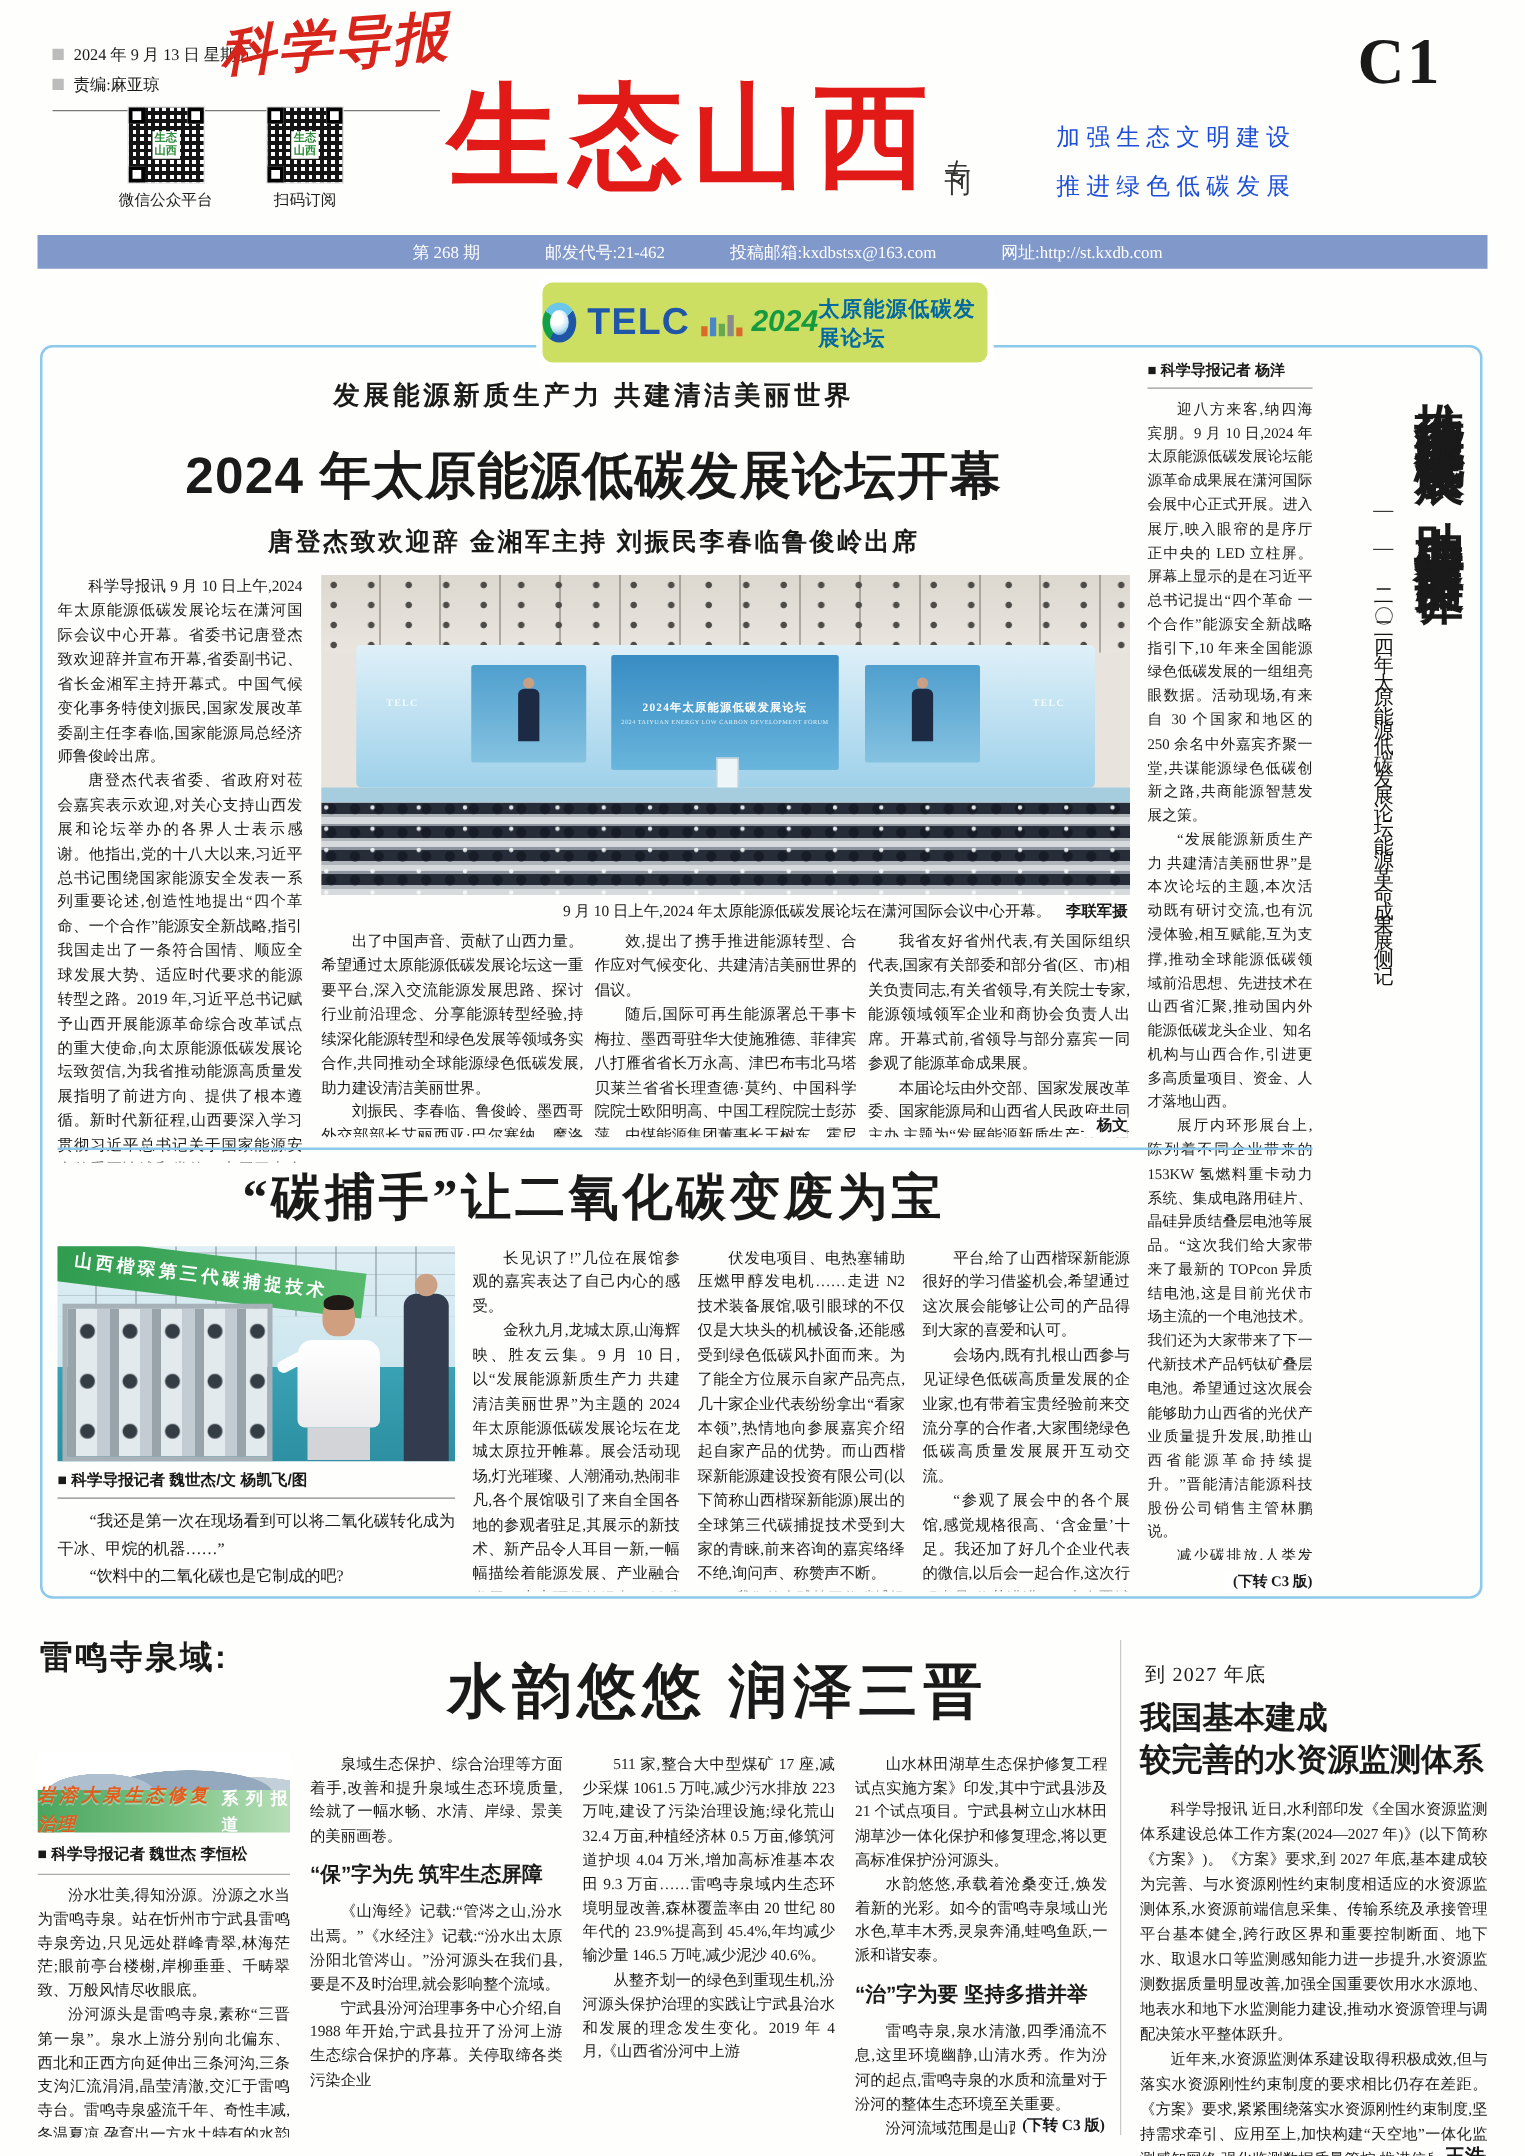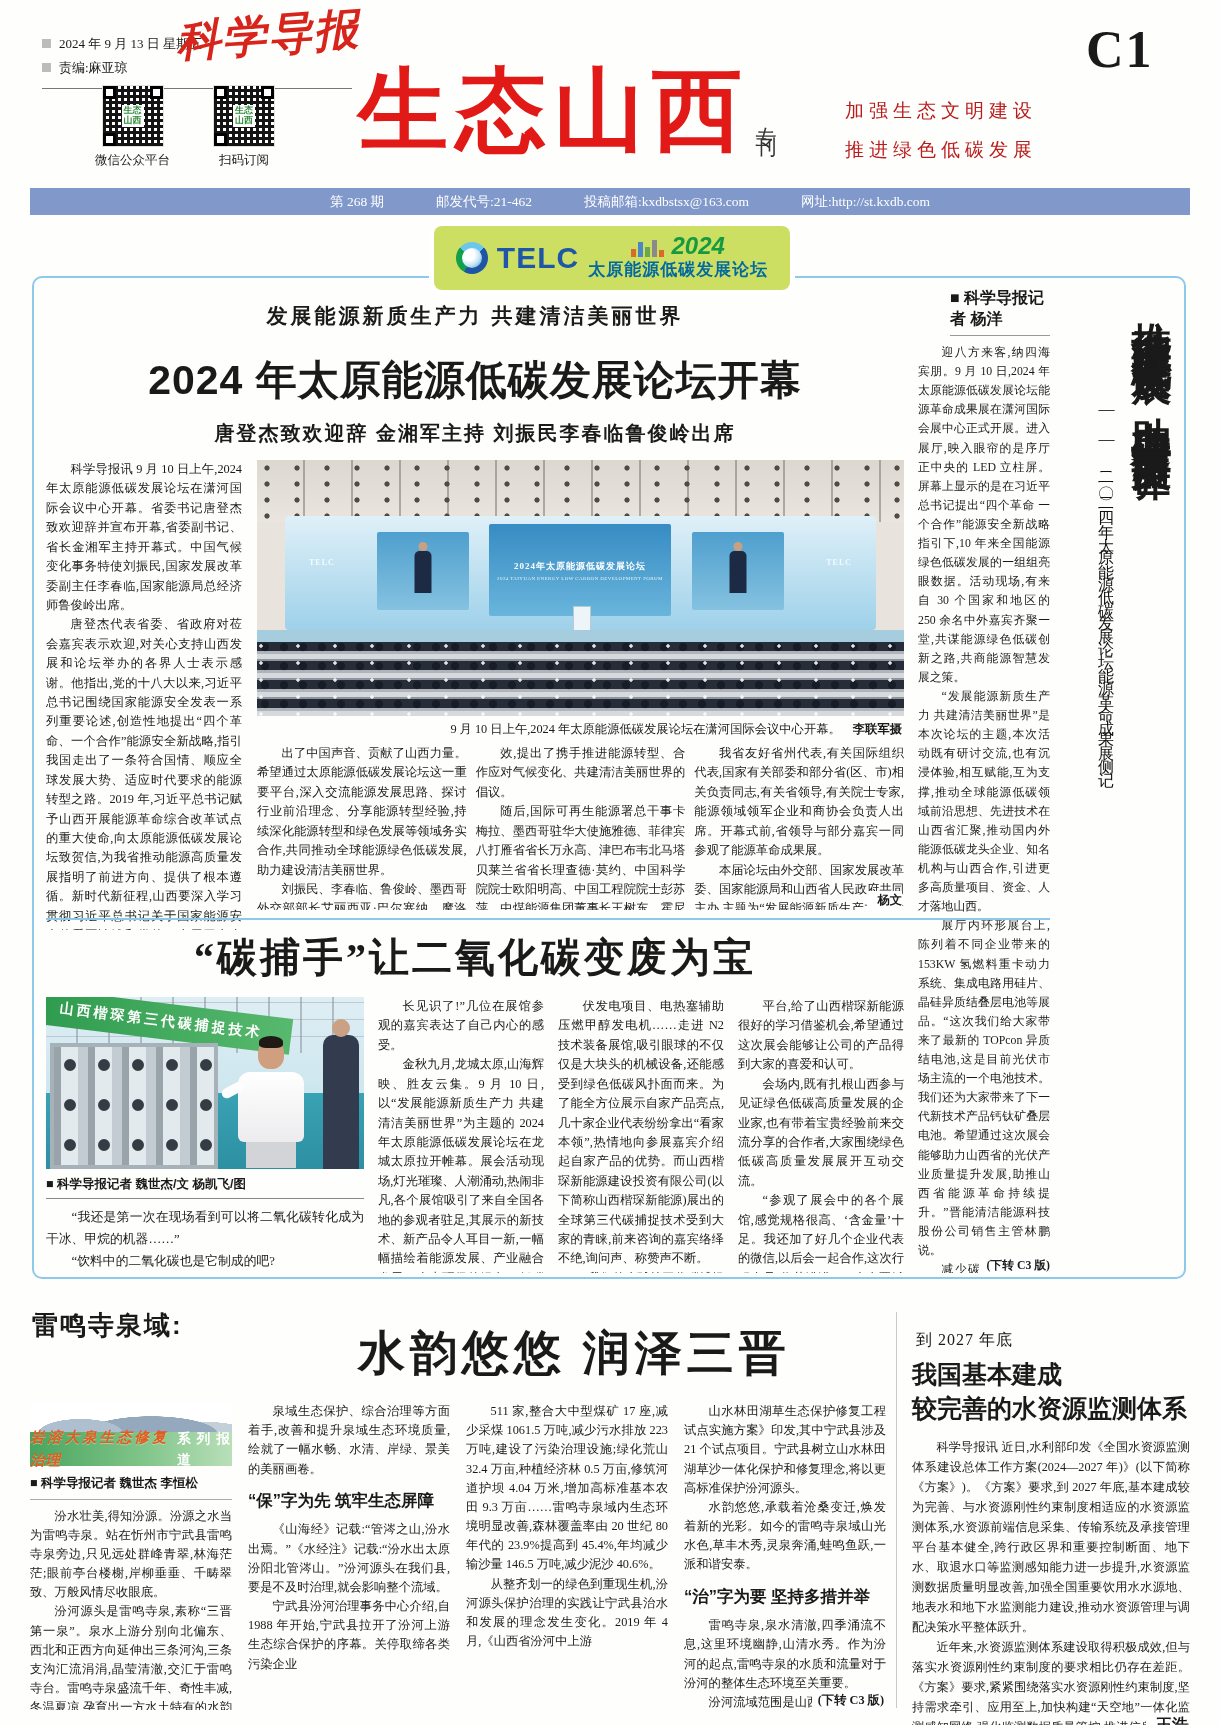--- a/index.html
+++ b/index.html
@@ -20,37 +20,37 @@
       outline:1px solid #e2e2e2;}
   .qr .f{position:absolute;width:13px;height:13px;border:3px solid #000;background:#fff;box-sizing:border-box;}
   .f.tl{top:0;left:0}.f.tr{top:0;right:0}.f.bl{bottom:0;left:0}
   .qr .c{position:absolute;inset:19px;background:#fff;display:flex;align-items:center;justify-content:center;
          color:#2e8b3a;font-size:9px;font-weight:bold;line-height:1.1;text-align:center;}
   .qr-label{font-size:12.5px;margin-top:6px;}
   .main-title{position:absolute;left:358px;top:66px;font-size:90px;font-weight:900;color:#e21a17;
               letter-spacing:8px;line-height:1;}
   .title-tag{position:absolute;left:752px;top:110px;writing-mode:vertical-rl;text-orientation:upright;
              font-size:21px;letter-spacing:10px;color:#333;}
-  .slogans{position:absolute;left:845px;top:92px;font-size:19px;letter-spacing:5px;line-height:2.05;color:#b91c1c;}
+  .slogans{position:absolute;left:845px;top:92px;font-size:19px;letter-spacing:5px;line-height:2.05;color:#1d4ed8;}
   .page-no{position:absolute;left:1086px;top:20px;font-size:52px;font-weight:bold;letter-spacing:2px;}
   
   .info-bar{position:absolute;left:30px;top:188px;width:1160px;height:27px;background:#8098ca;color:#fff;
             font-size:13.5px;display:flex;align-items:center;gap:52px;padding-left:300px;box-sizing:border-box;}
   
   .content-frame{position:absolute;left:32px;top:276px;width:1154px;height:1003px;
                  border:2px solid #8cc9ea;border-radius:10px;box-sizing:border-box;}
   .forum-banner{position:absolute;left:434px;top:226px;width:356px;height:64px;background:#ccdf63;
                 border-radius:8px;display:flex;align-items:center;justify-content:center;gap:9px;z-index:3;
                 box-shadow:0 0 0 5px #fff;font-family:"Liberation Sans",sans-serif;}
   .globe{width:32px;height:32px;border-radius:50%;position:relative;
          background:conic-gradient(from 210deg,#13a04a 0 100deg,#6cc6ec 100deg 200deg,#1e56a5 200deg 360deg);}
   .globe::after{content:"";position:absolute;inset:6px;border-radius:50%;
          background:radial-gradient(circle at 35% 35%,#ffffff 0 30%,#bfe2f4 60%,#2f7cc0 100%);}
   .fb-telc{font-size:30px;font-weight:900;color:#2056a8;letter-spacing:1px;}
-  .fb-right{display:flex;flex-direction:column;align-items:center;}
+  .fb-right{display:flex;flex-direction:row;align-items:center;}
   .fb-top{display:flex;align-items:flex-end;gap:7px;height:22px;}
   .city{display:flex;align-items:flex-end;gap:2px;height:17px;}
   .city i{display:block;width:5px;}
   .city i:nth-child(1){height:8px;background:#d96a2a;}
   .city i:nth-child(2){height:15px;background:#4a87c8;}
   .city i:nth-child(3){height:10px;background:#6aa84f;}
   .city i:nth-child(4){height:17px;background:#8a8a8a;}
   .city i:nth-child(5){height:7px;background:#d96a2a;}
   .fb-year{font-size:24px;font-weight:900;font-style:italic;color:#169a40;line-height:.9;}
   .fb-name{font-size:17px;font-weight:900;color:#0369a1;letter-spacing:1px;margin-top:1px;}
@@ -131,22 +131,22 @@
     border-radius:50% 50% 30% 30%;}
   .ph2-torso{width:66px;height:70px;margin:3px auto 0;background:linear-gradient(#ffffff,#ececee);
     border-radius:12px 12px 6px 6px;position:relative;}
   .ph2-torso::after{content:"";position:absolute;left:-17px;top:13px;width:24px;height:10px;background:#fdfdfd;
     border-radius:6px;transform:rotate(-28deg);}
   .ph2-legs{width:50px;height:26px;margin:0 auto;background:#d3d4d8;}
   .ph2-suit{position:absolute;right:5px;top:38px;width:36px;height:134px;background:#323c4e;border-radius:10px 10px 0 0;}
   .ph2-suit::before{content:"";position:absolute;top:-16px;left:9px;width:18px;height:18px;border-radius:50%;background:#caa184;}
   
   .expo{position:absolute;left:918px;top:288px;width:132px;height:986px;}
-  .expo-byline{font-size:16px;font-weight:bold;border-bottom:1px solid #999;padding-bottom:5px;margin-bottom:7px;
-               font-family:"Liberation Sans",sans-serif;margin-left:32px;}
+  .expo-byline{font-size:12px;font-weight:bold;border-bottom:1px solid #999;padding-bottom:5px;margin-bottom:7px;
+               font-family:"Liberation Sans",sans-serif;}
   .expo-body{height:930px;overflow:hidden;font-size:11.8px;line-height:1.62;text-align:justify;}
   .expo-jump{position:absolute;bottom:0;right:0;font-weight:bold;font-size:11.8px;background:#fff;padding-left:6px;}
   
   .vert{position:absolute;left:1062px;top:290px;width:118px;height:984px;writing-mode:vertical-rl;
         text-orientation:upright;overflow:hidden;}
   .vert-h{font-size:40px;font-weight:900;letter-spacing:5px;line-height:1.45;}
   .vert-s{font-size:16px;letter-spacing:13px;padding-top:110px;color:#111;line-height:2;}
   
   .spring{position:absolute;left:30px;top:1300px;width:856px;height:412px;}
   .spring-kicker{position:absolute;left:2px;top:8px;font-size:26px;font-weight:bold;

